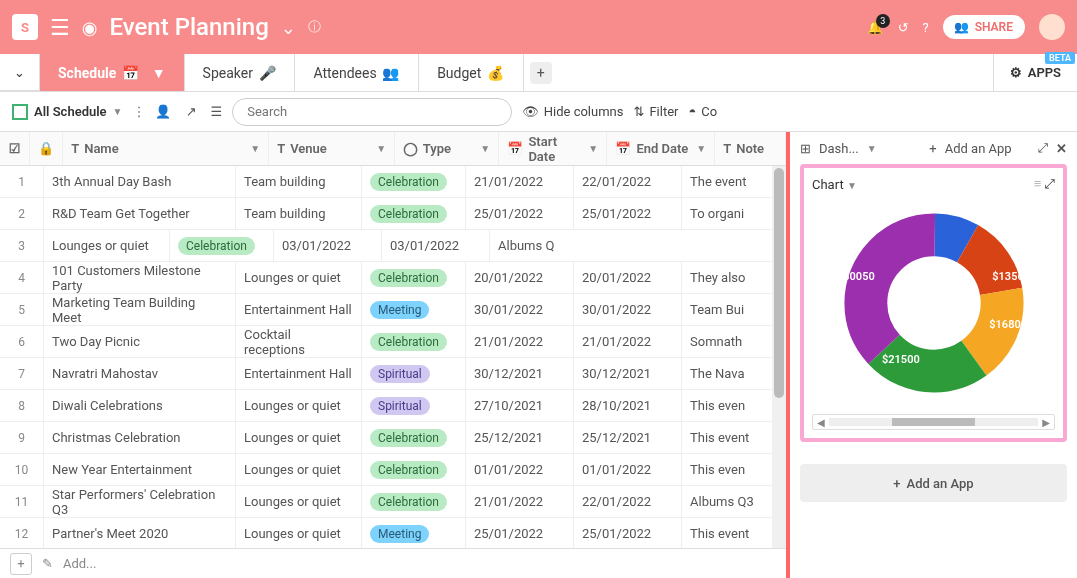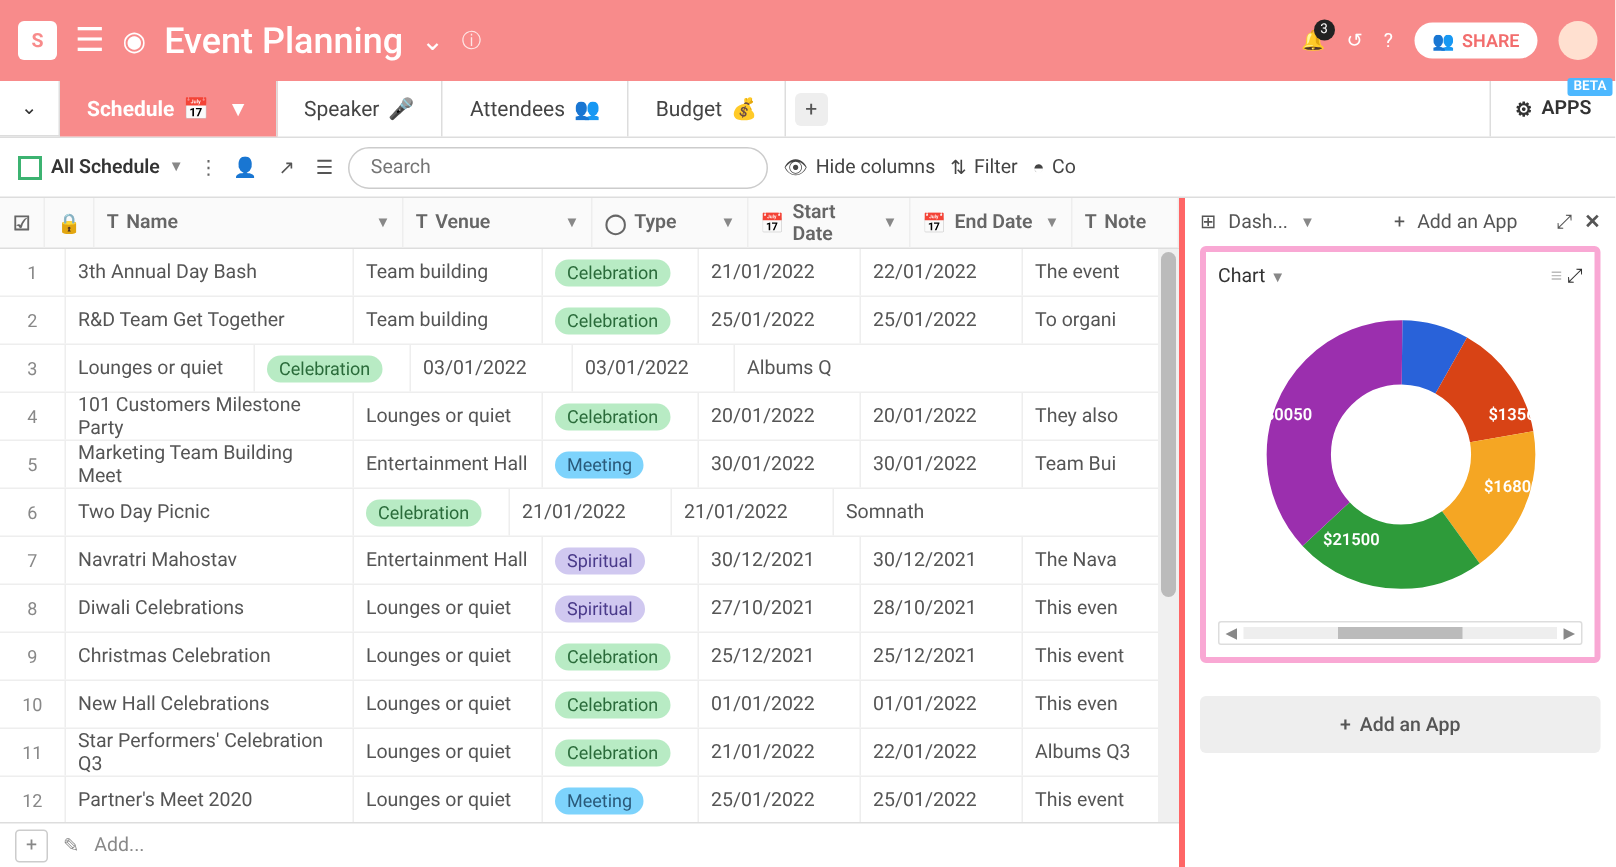--- a/index.html
+++ b/index.html
@@ -246,20 +246,21 @@
     <div class="td col-type">
             <span class="badge b-meet">Meeting</span>
           </div>
     <div class="td col-date">30/01/2022</div>
     <div class="td col-date">30/01/2022</div>
     <div class="td col-notes">Team Bui</div>
         </div>
         <div class="trow">
     <div class="rownum">6</div>
     <div class="td col-name">Two Day Picnic</div>
+    <div class="td col-venue">Cocktail receptions</div>
     <div class="td col-type">
             <span class="badge b-cel">Celebration</span>
           </div>
     <div class="td col-date">21/01/2022</div>
     <div class="td col-date">21/01/2022</div>
     <div class="td col-notes">Somnath</div>
         </div>
         <div class="trow">
     <div class="rownum">7</div>
     <div class="td col-name">Navratri Mahostav</div>
@@ -288,21 +289,21 @@
     <div class="td col-venue">Lounges or quiet</div>
     <div class="td col-type">
             <span class="badge b-cel">Celebration</span>
           </div>
     <div class="td col-date">25/12/2021</div>
     <div class="td col-date">25/12/2021</div>
     <div class="td col-notes">This event</div>
         </div>
         <div class="trow">
     <div class="rownum">10</div>
-    <div class="td col-name">New Hall Celebrations</div>
+    <div class="td col-name">New Year Entertainment</div>
     <div class="td col-venue">Lounges or quiet</div>
     <div class="td col-type">
             <span class="badge b-cel">Celebration</span>
           </div>
     <div class="td col-date">01/01/2022</div>
     <div class="td col-date">01/01/2022</div>
     <div class="td col-notes">This even</div>
         </div>
         <div class="trow">
     <div class="rownum">11</div>

